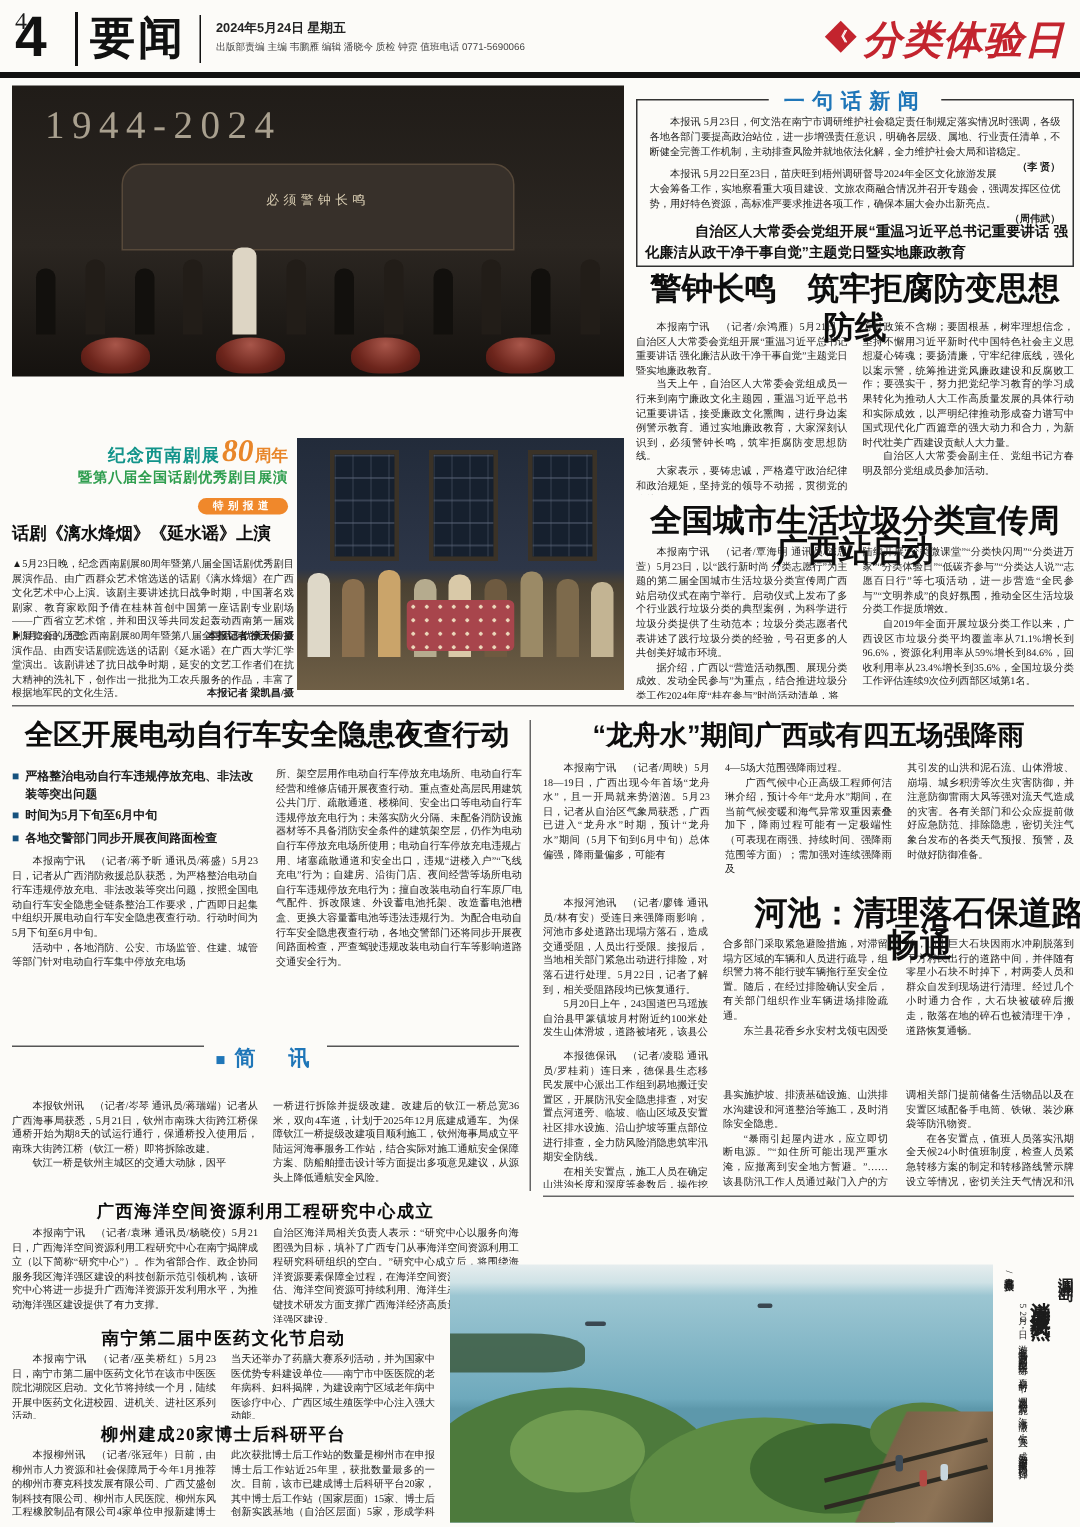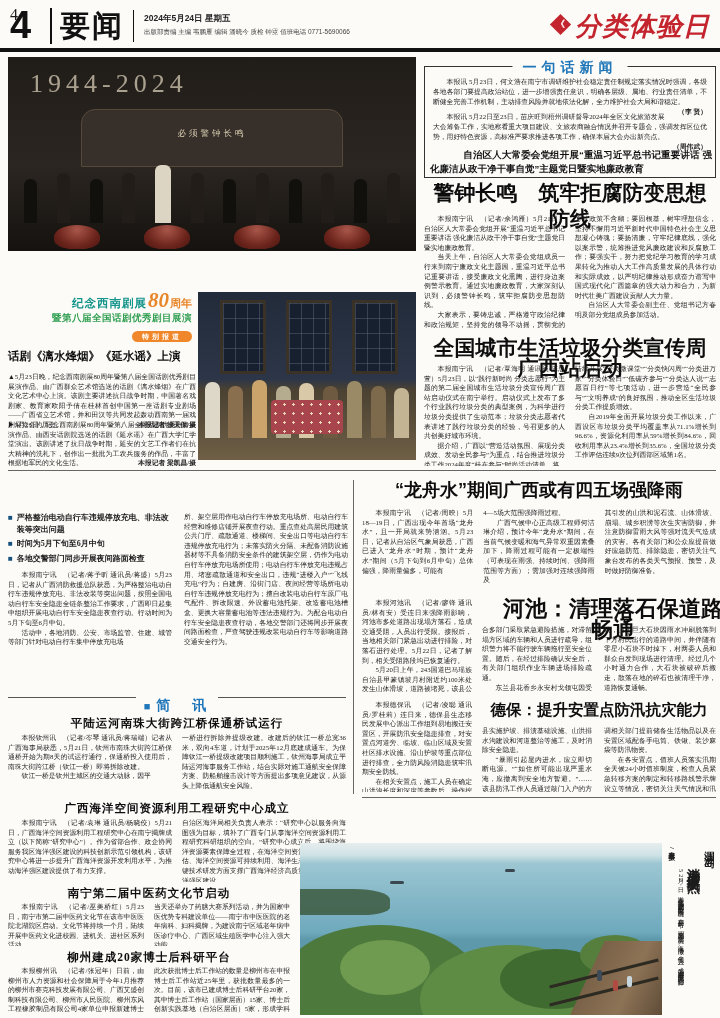--- a/index.html
+++ b/index.html
@@ -192,20 +192,21 @@
       <div class="fig" style="background:#9b8a66; height:57px;"></div>
       <div class="fig" style="background:#7d6a4c;"></div>
       <div class="fig" style="background:#c3b493; height:50px;"></div>
     </div>
     <div class="table"></div>
   </div>
 
   <div class="abs grayrule" style="left:8px; top:470px; width:708px; height:1px;"></div>
   <div class="abs grayrule" style="left:353px; top:480px; width:1px; height:314px;"></div>
 
+  <div class="abs headline" style="left:8px; top:479px; width:340px; font-size:19px; line-height:24px;">全区开展电动自行车安全隐患夜查行动</div>
   <div class="abs" style="left:8px; top:512px; width:340px; height:178px; display:flex; gap:12px; overflow:hidden;">
     <div style="flex:1; overflow:hidden;">
       <div id="ebike-bullets">
           <div class="bullet">
             <span class="sq">■</span>
             <span>严格整治电动自行车违规停放充电、非法改装等突出问题</span>
           </div>
           <div class="bullet">
             <span class="sq">■</span>
             <span>时间为5月下旬至6月中旬</span>
@@ -252,39 +253,37 @@
     <div class="col cont" style="position:absolute; left:242px; top:27px; width:112px; height:67px;">
         <p>响，山上巨大石块因雨水冲刷脱落到下方村民出行的道路中间，并伴随有零星小石块不时掉下，村两委人员和群众自发到现场进行清理。经过几个小时通力合作，大石块被破碎后搬走，散落在地的碎石也被清理干净，道路恢复通畅。</p>
       </div>
   </div>
 
   <div class="abs" style="left:362px; top:700px; width:354px; height:92px;">
     <div class="col" style="position:absolute; left:0; top:0; width:110px; height:92px;">
         <p>本报德保讯　（记者/凌聪  通讯员/罗桂莉）连日来，德保县生态移民发展中心派出工作组到易地搬迁安置区，开展防汛安全隐患排查，对安置点河道旁、临坡、临山区域及安置社区排水设施、沿山护坡等重点部位进行排查，全力防风险消隐患筑牢汛期安全防线。</p>
         <p>在相关安置点，施工人员在确定山洪沟长度和深度等参数后，操作挖掘机进行挖掘作业。针对排查出来的排水系统受阻、边坡不稳定等问题，该</p>
       </div>
-    <div class="headline" style="position:absolute; left:120px; top:0; width:234px; font-size:15.5px; line-height:20px;">德保：提升安置点防汛抗灾能力</div>
     <div class="col cont" style="position:absolute; left:120px; top:26px; width:110px; height:66px;">
         <p>县实施护坡、排渍基础设施、山洪排水沟建设和河道整治等施工，及时消除安全隐患。</p>
         <p>“暴雨引起屋内进水，应立即切断电源。”“如住所可能出现严重水淹，应撤离到安全地方暂避。”……该县防汛工作人员通过敲门入户的方式，宣传防汛防涝安全知识，组织开展避险转移演练和防灾抗灾知识培训，并协</p>
       </div>
     <div class="col cont" style="position:absolute; left:242px; top:26px; width:112px; height:66px;">
         <p>调相关部门提前储备生活物品以及在安置区域配备手电筒、铁锹、装沙麻袋等防汛物资。</p>
         <p>在各安置点，值班人员落实汛期全天候24小时值班制度，检查人员紧急转移方案的制定和转移路线警示牌设立等情况，密切关注天气情况和汛情变化，确保安全信息上传下达，一旦发生险情迅速转移安置群众。</p>
       </div>
   </div>
   <div class="abs grayrule" style="left:362px; top:797px; width:354px; height:1px;"></div>
 
   <div class="abs bhdr" style="left:8px; top:697px; width:338px;">
     <div class="hl"></div>
     <div class="t"><span class="sq">■</span><span>简　讯</span></div>
     <div class="hl"></div>
   </div>
 
-  <div class="abs briefhead" style="left:8px; top:716px; width:338px;">平陆运河南珠大街跨江桥保通桥试运行</div>
   <div class="abs cols" style="left:8px; top:733px; width:338px; height:64px;">
     <div class="col">
         <p>本报钦州讯　（记者/岑琴  通讯员/蒋瑞端）记者从广西海事局获悉，5月21日，钦州市南珠大街跨江桥保通桥开始为期8天的试运行通行，保通桥投入使用后，南珠大街跨江桥（钦江一桥）即将拆除改建。</p>
         <p>钦江一桥是钦州主城区的交通大动脉，因平</p>
       </div>
     <div class="col cont">
         <p>一桥进行拆除并提级改建。改建后的钦江一桥总宽36米，双向4车道，计划于2025年12月底建成通车。为保障钦江一桥提级改建项目顺利施工，钦州海事局成立平陆运河海事服务工作站，结合实际对施工通航安全保障方案、防船舶撞击设计等方面提出多项意见建议，从源头上降低通航安全风险。</p>
       </div>
   </div>
 

